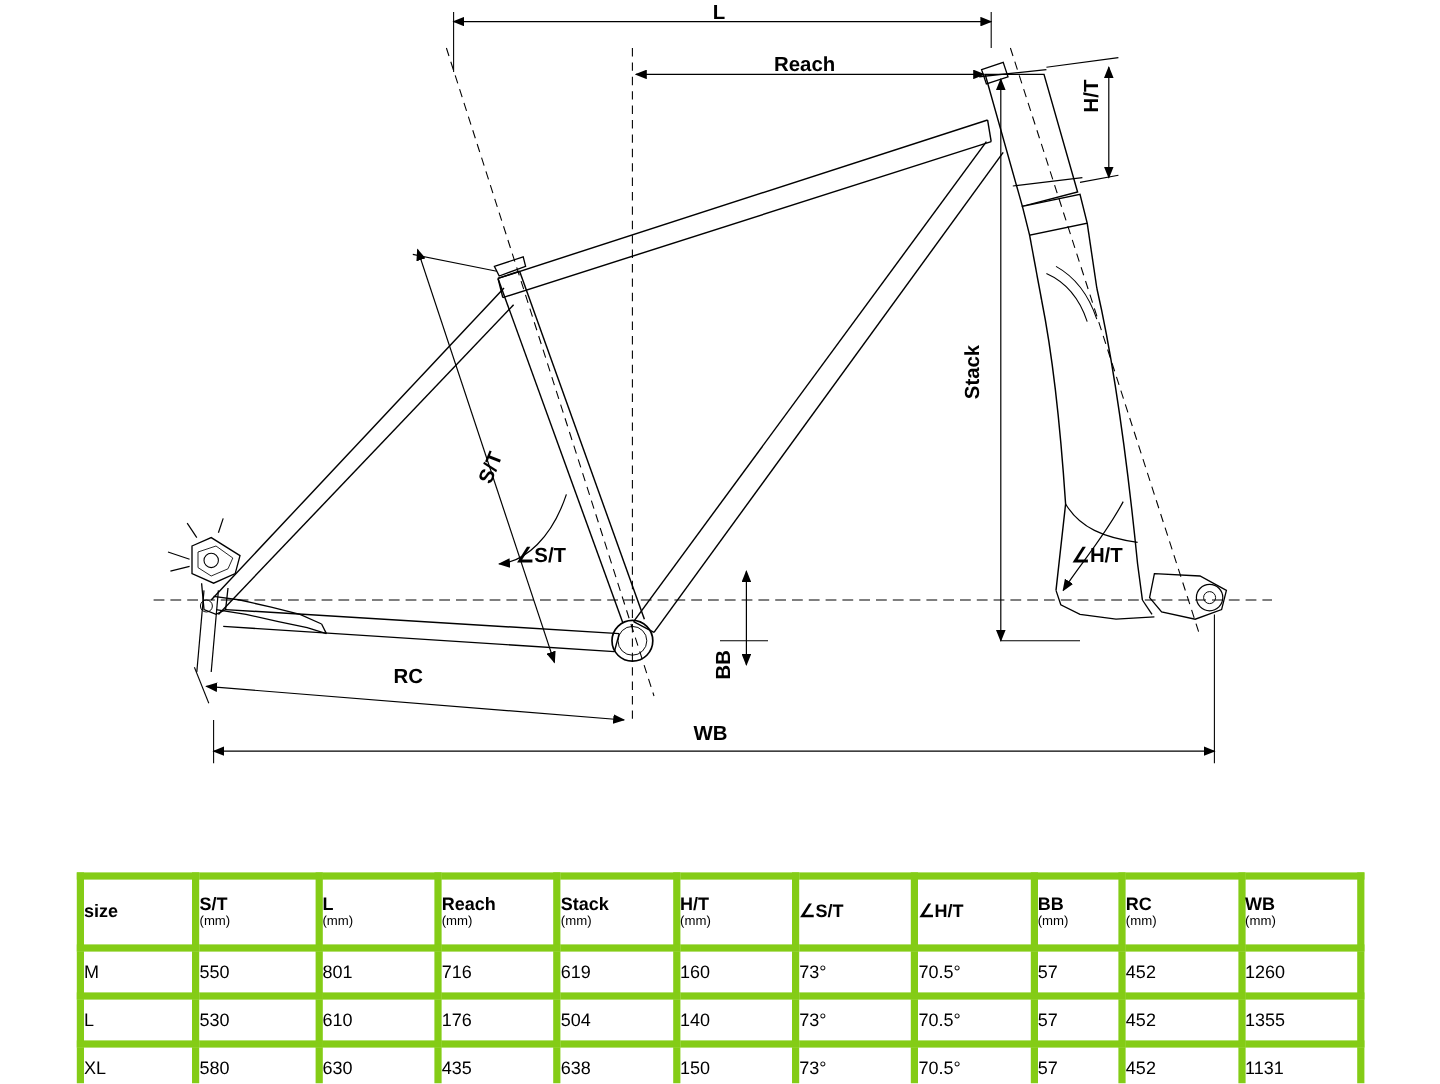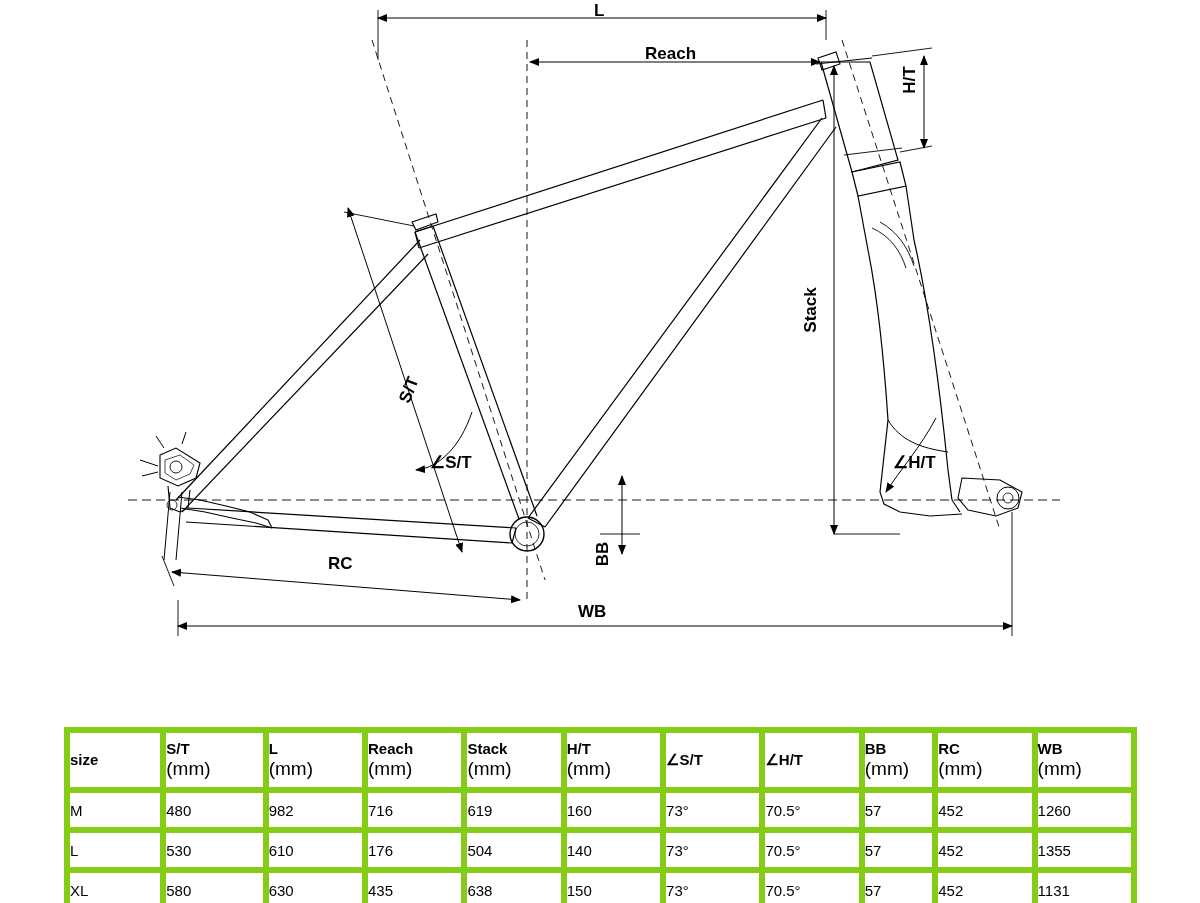--- a/index.html
+++ b/index.html
@@ -56,21 +56,21 @@
     font-weight: normal;
   }
   table.geo thead th {
     height: 60px;
     font-weight: bold;
     line-height: 1.15;
   }
   table.geo thead th .unit {
     display: block;
     font-weight: normal;
-    font-size: 19px;
+    font-size: 11px;
   }
   table.geo thead th .hdr {
     display: block;
   }
   table.geo tbody td.sz {
     font-weight: normal;
   }
 </style>
 </head>
 <body>
@@ -273,22 +273,22 @@
           </th>
           <th>
             <span class="hdr">WB</span>
             <span class="unit">(mm)</span>
           </th>
         </tr>
       </thead>
       <tbody>
         <tr>
           <td class="sz">M</td>
-          <td>480</td>
-          <td>982</td>
+          <td>550</td>
+          <td>801</td>
           <td>716</td>
           <td>619</td>
           <td>160</td>
           <td>73°</td>
           <td>70.5°</td>
           <td>57</td>
           <td>452</td>
           <td>1260</td>
         </tr>
         <tr>

